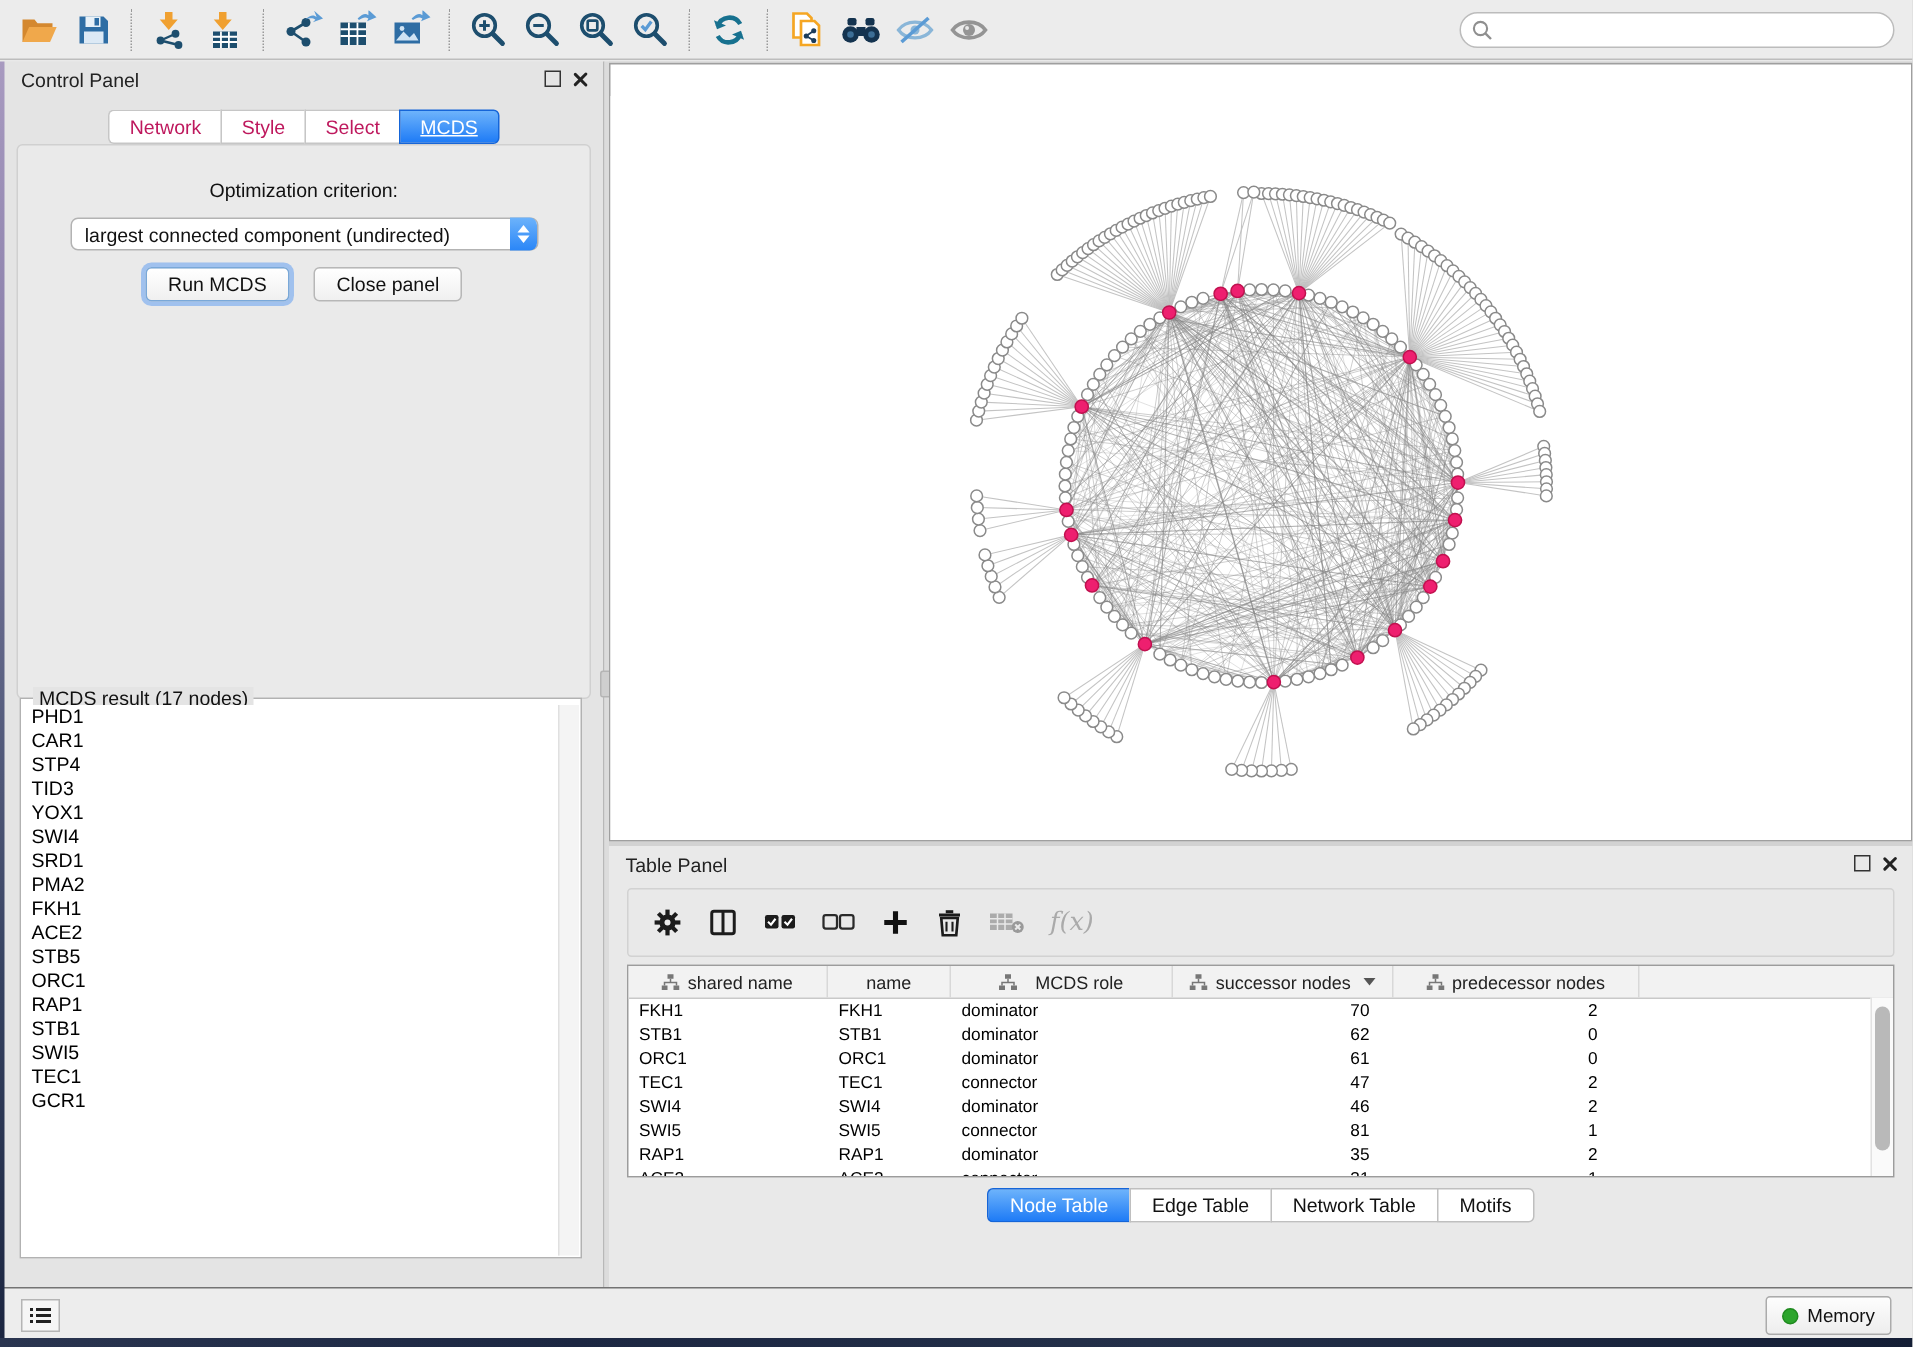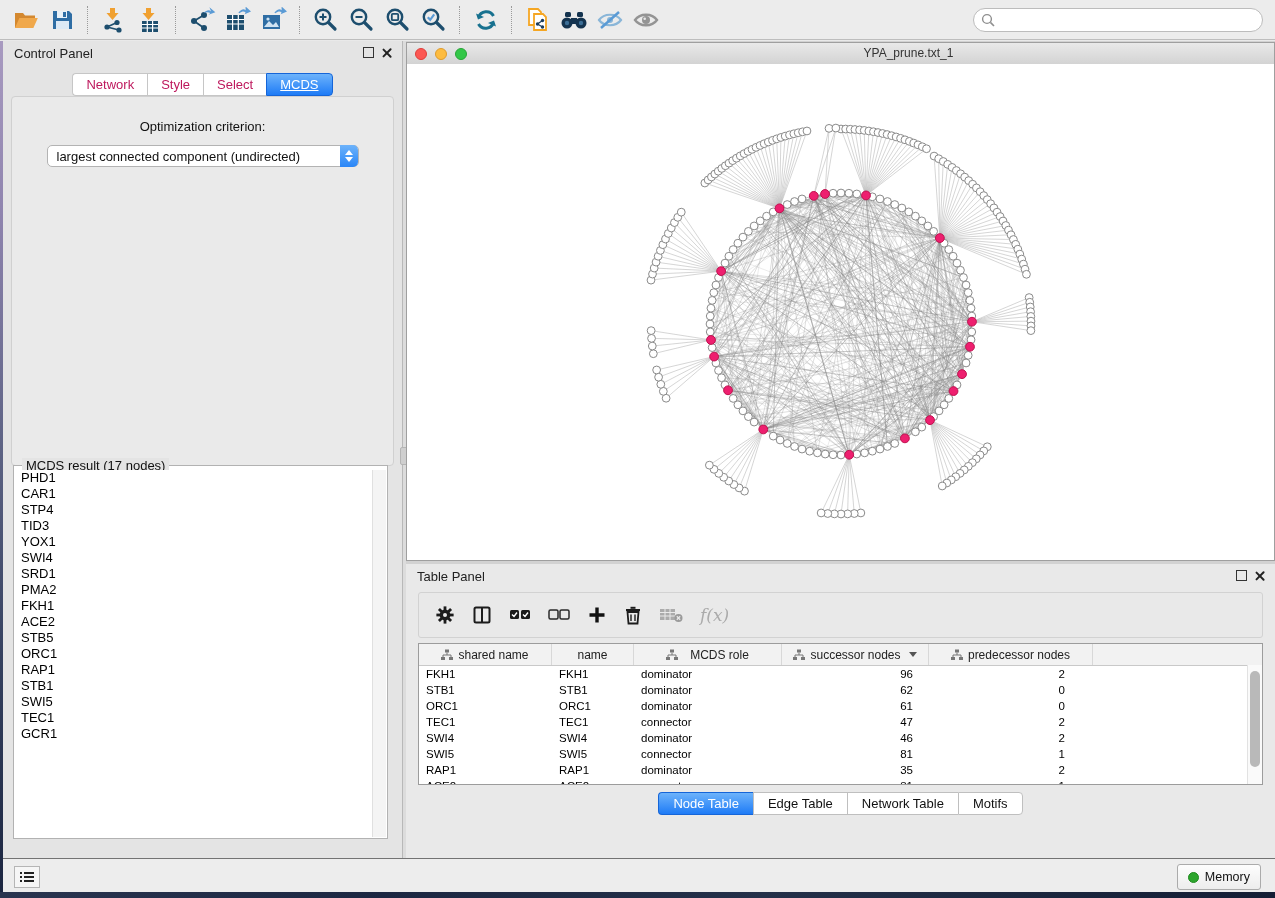--- a/index.html
+++ b/index.html
@@ -274,20 +274,24 @@
     </div>
   <div class="inner-panel">
     <div class="opt-label">Optimization criterion:</div>
     <div class="dropdown">
       <span>largest connected component (undirected)</span>
       <span class="dd-stepper">
           <i class="dd-up"></i>
           <i class="dd-down"></i>
         </span>
     </div>
+    <div class="btn-row">
+      <span class="pbtn focused">Run MCDS</span>
+      <span class="pbtn">Close panel</span>
+    </div>
   </div>
   <div class="mcds-fieldset">
     <div class="mcds-legend">MCDS result (17 nodes)</div>
     <div class="mcds-list">
         <div class="mcds-item">PHD1</div>
         <div class="mcds-item">CAR1</div>
         <div class="mcds-item">STP4</div>
         <div class="mcds-item">TID3</div>
         <div class="mcds-item">YOX1</div>
         <div class="mcds-item">SWI4</div>
@@ -307,28 +311,20 @@
   </div>
 </div>
 
 <div class="divider">
     <div class="handle"></div>
   </div>
 
 <div class="right-area">
 
   <div class="network-window">
-    <div class="net-titlebar">
-      <div class="lights">
-        <span class="light red"></span>
-        <span class="light yellow"></span>
-        <span class="light green"></span>
-      </div>
-      <div class="net-title">YPA_prune.txt_1</div>
-    </div>
     <div class="net-canvas">
       <svg width="869" height="497" viewBox="0 0 869 497">
           <g>
             <line x1="372.49922527504833" y1="144.33386533548054" x2="541.810886432069" y2="334.4164818217814" stroke="#8a8a8a" stroke-width="0.55" opacity="0.5"></line>
             <line x1="372.49922527504833" y1="144.33386533548054" x2="556.4871277917894" y2="213.54675979742782" stroke="#8a8a8a" stroke-width="0.55" opacity="0.5"></line>
             <line x1="372.49922527504833" y1="144.33386533548054" x2="359.5835181782186" y2="367.81088643206897" stroke="#8a8a8a" stroke-width="0.55" opacity="0.5"></line>
             <line x1="372.49922527504833" y1="144.33386533548054" x2="501.77125365727306" y2="372.1073466714896" stroke="#8a8a8a" stroke-width="0.55" opacity="0.5"></line>
             <line x1="372.49922527504833" y1="144.33386533548054" x2="373.1212644622663" y2="144.0052606394295" stroke="#8a8a8a" stroke-width="0.55" opacity="0.5"></line>
             <line x1="372.49922527504833" y1="144.33386533548054" x2="564.0448625068451" y2="275.79030511344735" stroke="#8a8a8a" stroke-width="0.55" opacity="0.5"></line>
             <line x1="372.49922527504833" y1="144.33386533548054" x2="449.79030511344735" y2="129.95513749315492" stroke="#8a8a8a" stroke-width="0.55" opacity="0.5"></line>
@@ -1363,21 +1359,21 @@
               <path d="M6 3.5 v2.5 M2 8 V6 h8 v2" stroke="#777" fill="none" stroke-width="1"></path>
             </svg>
             <span>predecessor nodes</span>
           </div>
         </div>
       <div>
           <div class="trow">
             <div class="tcell c-shared">FKH1</div>
             <div class="tcell c-name">FKH1</div>
             <div class="tcell c-role">dominator</div>
-            <div class="tcell c-succ">96</div>
+            <div class="tcell c-succ">70</div>
             <div class="tcell c-pred">2</div>
           </div>
           <div class="trow">
             <div class="tcell c-shared">STB1</div>
             <div class="tcell c-name">STB1</div>
             <div class="tcell c-role">dominator</div>
             <div class="tcell c-succ">62</div>
             <div class="tcell c-pred">0</div>
           </div>
           <div class="trow">

